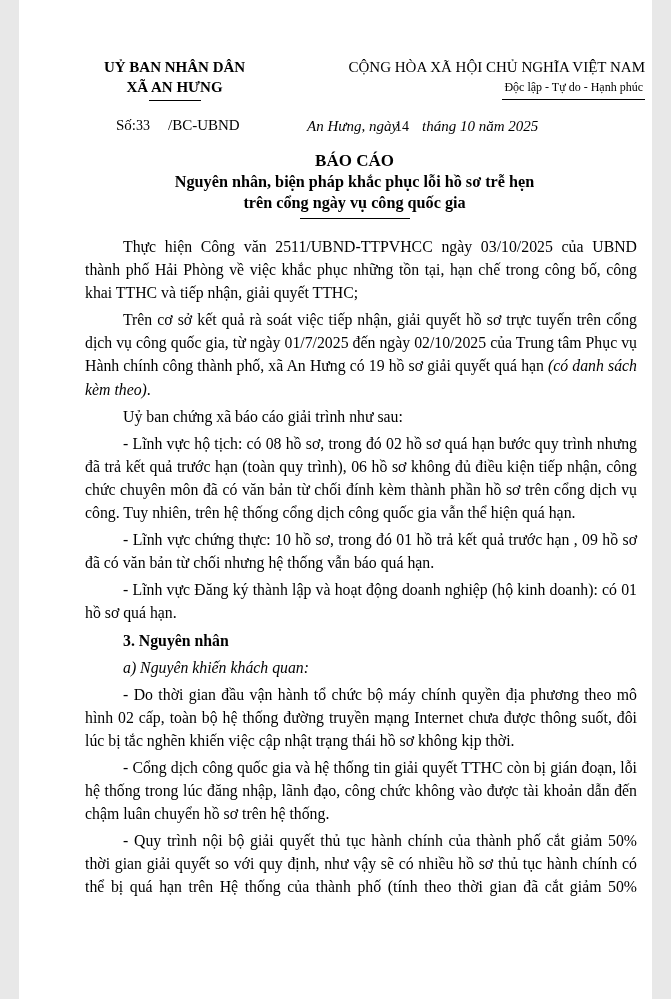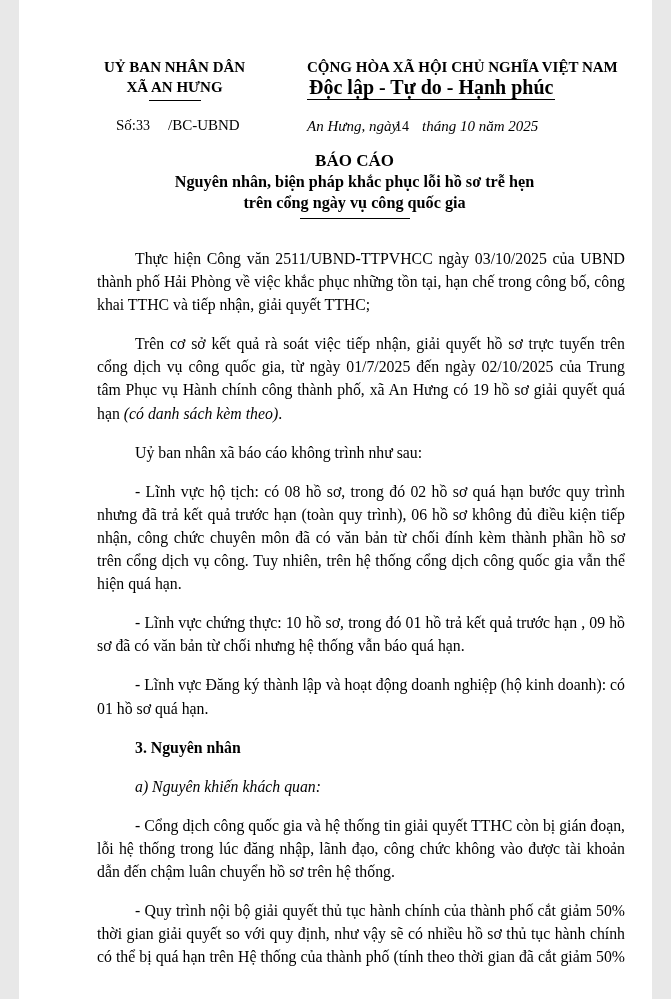--- a/index.html
+++ b/index.html
@@ -16,43 +16,43 @@
   }
   .org-underline { width:52px; border-top:1.6px solid #000; margin:3px auto 0; }
   .doc-number {
     position:absolute; top:115px; left:97px;
     font-size:15px; line-height:20px; white-space:nowrap;
   }
   .fill-num { font-family:Liberation Serif, serif; font-size:14px; font-style:normal; }
   .doc-suffix { margin-left:18px;text-align:center; }
   .national-block {
     position:absolute; top:57px; left:288px; width:338px;
-    text-align:left; font-weight:bold;
+    text-align:right; font-weight:normal;
   }
   .nat-line1 { font-size:15px; line-height:20px; }
   .nat-line2 {
-    display:inline-block; font-size:20px; line-height:20px;
+    display:inline-block; font-size:12px; line-height:20px;
     border-bottom:1.6px solid #000; padding:0 2px 2px;
   }
   .date-line {
     position:absolute; top:118px; left:288px; width:338px;
     text-align:left; font-style:italic; font-size:15px; white-space:nowrap;
   }
   .date-line .day { margin-left:-3px; margin-right:13px; }
   
   .title-block { position:absolute; top:150px; left:0; width:671px; text-align:center; }
   .doc-title { font-weight:bold; font-size:17px; line-height:22px; }
   .doc-subtitle { font-weight:bold; font-size:16.2px; line-height:21px; }
   .title-underline { width:110px; border-top:1.6px solid #000; margin:4px auto 0; }
   
   .body {
     position:absolute; top:231px; left:62px; width:560px;
     font-size:15.8px; line-height:23.1px; text-align:justify;
   }
-  .para { margin:16px; text-indent:38px; }
+  .para { margin:4px; text-indent:38px; }
   .bold { font-weight:bold; }
   .it { font-style:italic; }
   .cut { text-align-last:justify; }
 </style>
 </head>
 <body>
 
 <div class="page">
 
   <div class="org-block">
@@ -77,23 +77,24 @@
   <div class="title-block">
     <div class="doc-title">BÁO CÁO</div>
     <div class="doc-subtitle">Nguyên nhân, biện pháp khắc phục lỗi hồ sơ trễ hẹn</div>
     <div class="doc-subtitle">trên cổng ngày vụ công quốc gia</div>
     <div class="title-underline"></div>
   </div>
 
   <div class="body">
     <p class="para"><span>Thực hiện Công văn 2511/UBND-TTPVHCC ngày 03/10/2025 của UBND thành phố Hải Phòng về việc khắc phục những tồn tại, hạn chế trong công bố, công khai TTHC và tiếp nhận, giải quyết TTHC;</span></p>
     <p class="para"><span>Trên cơ sở kết quả rà soát việc tiếp nhận, giải quyết hồ sơ trực tuyến trên cổng dịch vụ công quốc gia, từ ngày 01/7/2025 đến ngày 02/10/2025 của Trung tâm Phục vụ Hành chính công thành phố, xã An Hưng có 19 hồ sơ giải quyết quá hạn </span><span class="it">(có danh sách kèm theo)</span><span>.</span></p>
-    <p class="para"><span>Uỷ ban nhân xã báo cáo không trình như sau:</span></p>
+    <p class="para"><span>Uỷ ban chứng xã báo cáo giải trình như sau:</span></p>
     <p class="para"><span>- Lĩnh vực hộ tịch: có 08 hồ sơ, trong đó 02 hồ sơ quá hạn bước quy trình nhưng đã trả kết quả trước hạn (toàn quy trình), 06 hồ sơ không đủ điều kiện tiếp nhận, công chức chuyên môn đã có văn bản từ chối đính kèm thành phần hồ sơ trên cổng dịch vụ công. Tuy nhiên, trên hệ thống cổng dịch công quốc gia vẫn thể hiện quá hạn.</span></p>
     <p class="para"><span>- Lĩnh vực chứng thực: 10 hồ sơ, trong đó 01 hồ trả kết quả trước hạn , 09 hồ sơ đã có văn bản từ chối nhưng hệ thống vẫn báo quá hạn.</span></p>
     <p class="para"><span>- Lĩnh vực Đăng ký thành lập và hoạt động doanh nghiệp (hộ kinh doanh): có 01 hồ sơ quá hạn.</span></p>
     <p class="para bold"><span>3. Nguyên nhân</span></p>
     <p class="para it"><span>a) Nguyên khiến khách quan:</span></p>
+    <p class="para"><span>- Do thời gian đầu vận hành tổ chức bộ máy chính quyền địa phương theo mô hình 02 cấp, toàn bộ hệ thống đường truyền mạng Internet chưa được thông suốt, đôi lúc bị tắc nghẽn khiến việc cập nhật trạng thái hồ sơ không kịp thời.</span></p>
     <p class="para"><span>- Cổng dịch công quốc gia và hệ thống tin giải quyết TTHC còn bị gián đoạn, lỗi hệ thống trong lúc đăng nhập, lãnh đạo, công chức không vào được tài khoản dẫn đến chậm luân chuyển hồ sơ trên hệ thống.</span></p>
     <p class="para cut"><span>- Quy trình nội bộ giải quyết thủ tục hành chính của thành phố cắt giảm 50% thời gian giải quyết so với quy định, như vậy sẽ có nhiều hồ sơ thủ tục hành chính có thể bị quá hạn trên Hệ thống của thành phố (tính theo thời gian đã cắt giảm 50%</span></p>
   </div>
 
 </div>
 
 </body></html>

